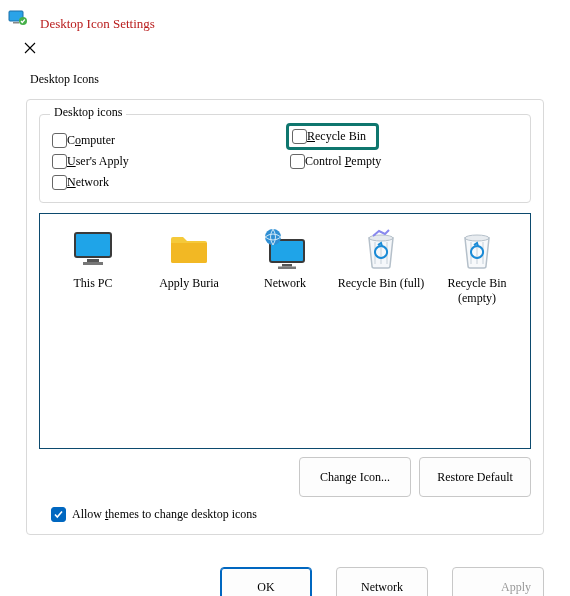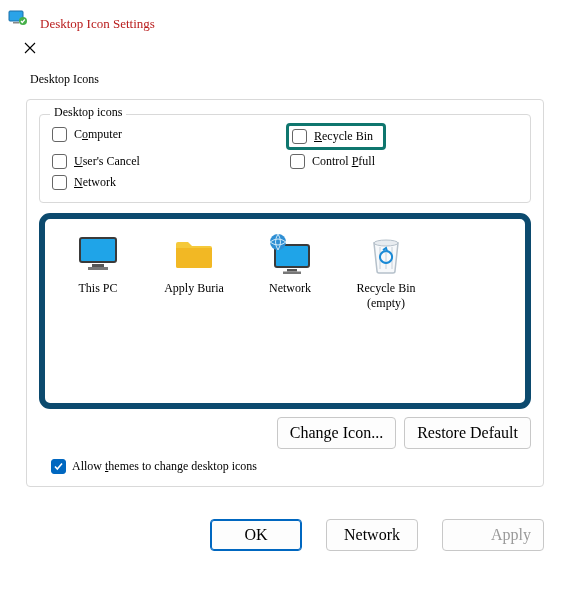--- a/index.html
+++ b/index.html
@@ -71,22 +71,22 @@
     color: #000;
   }
   .checkbox-grid {
     display: grid;
     grid-template-columns: 1fr 1fr;
     gap: 6px 10px;
     margin-top: 4px;
   }
   .chk-row {
     display: flex;
-    align-items: flex-start;
-    gap: 7px;
+    align-items: flex-end;
+    gap: 0;
     font-size: 12px;
   }
   .chkbox {
     width: 15px;
     height: 15px;
     border: 1px solid #666;
     border-radius: 3px;
     background: #fff;
     display: flex;
     align-items: center;
@@ -99,24 +99,24 @@
   }
   .chk-label .ul { text-decoration: underline; }
   .highlight-box {
     border: 3px solid #0f766e;
     border-radius: 4px;
     padding: 3px 10px 3px 3px;
     margin: -4px -6px -4px -4px;
     display: inline-flex;
   }
   .icon-list {
-    border: 6px solid #0c4a6e;
+    border: 1px solid #0c4a6e;
     background: #fff;
-    border-radius: 11px;
-    height: 196px;
+    border-radius: 0;
+    height: 236px;
     margin-top: 10px;
     display: flex;
     gap: 6px;
     padding: 10px 8px;
     align-items: flex-start;
   }
   .icon-item {
     width: 90px;
     text-align: center;
     font-size: 12px;
@@ -131,22 +131,22 @@
   }
   .icon-item .cap { line-height: 1.25; }
   .btn-row {
     display: flex;
     justify-content: flex-end;
     gap: 8px;
     margin-top: 8px;
   }
   .btn {
     min-width: 112px;
-    height: 32px;
-    font-size: 16px;
+    height: 40px;
+    font-size: 12px;
     border: 1px solid #c8c8c8;
     background: #fdfdfd;
     border-radius: 4px;
     display: flex;
     align-items: center;
     justify-content: center;
     padding: 0 12px;
     cursor: default;
   }
   .allow-row {
@@ -208,26 +208,26 @@
             <span class="highlight-box">
               <div class="chk-row">
                 <span class="chkbox"></span>
                 <span class="chk-label"><span></span><span class="ul">R</span><span>ecycle Bin</span></span>
               </div>
             </span>
           </div>
 
           <div class="chk-row">
             <span class="chkbox"></span>
-            <span class="chk-label"><span></span><span class="ul">U</span><span>ser's Cancel</span></span>
+            <span class="chk-label"><span></span><span class="ul">U</span><span>ser's Apply</span></span>
           </div>
 
           <div class="chk-row">
             <span class="chkbox"></span>
-            <span class="chk-label"><span>Control </span><span class="ul">P</span><span>full</span></span>
+            <span class="chk-label"><span>Control </span><span class="ul">P</span><span>empty</span></span>
           </div>
 
           <div class="chk-row">
             <span class="chkbox"></span>
             <span class="chk-label"><span></span><span class="ul">N</span><span>etwork</span></span>
           </div>
         </div>
       </div>
 
       <div class="icon-list">
@@ -261,20 +261,32 @@
               <rect x="8" y="12" width="34" height="22" rx="2" fill="none" stroke="#3a3a3a" stroke-width="2"></rect>
               <rect x="20" y="36" width="10" height="2.5" fill="#555"></rect>
               <rect x="16" y="38.5" width="18" height="2.5" fill="#777"></rect>
               <circle cx="11" cy="9" r="8" fill="#2f8fd4"></circle>
               <path d="M3 9 Q11 3 19 9 M3 9 Q11 15 19 9 M11 1 Q6 9 11 17 M11 1 Q16 9 11 17" stroke="#cfe8f7" stroke-width="1" fill="none"></path>
             </svg>
           </div>
           <div class="cap">Network</div>
         </div>
 
+        <div class="icon-item">
+          <div class="ico-wrap">
+            <svg width="40" height="42" viewBox="0 0 40 42">
+              <path d="M8 10 L32 10 L29 38 Q29 40 27 40 L13 40 Q11 40 11 38 Z" fill="#f5f7fa" stroke="#b5c0ca" stroke-width="1.5"></path>
+              <path d="M14 14 L14 36 M20 14 L20 36 M26 14 L26 36" stroke="#cdd6de" stroke-width="1.2"></path>
+              <ellipse cx="20" cy="10" rx="12" ry="3" fill="#e5e9ee" stroke="#b5c0ca"></ellipse>
+              <path d="M12 8 L18 3 L24 6 L28 2" stroke="#88e" stroke-width="2" fill="none"></path>
+              <path d="M20 18 a6 6 0 1 0 0.1 0 M17 17 l3 -2 l1 3" fill="none" stroke="#1a8ad6" stroke-width="2"></path>
+            </svg>
+          </div>
+          <div class="cap">Recycle Bin (full)</div>
+        </div>
 
         <div class="icon-item">
           <div class="ico-wrap">
             <svg width="40" height="42" viewBox="0 0 40 42">
               <path d="M8 10 L32 10 L29 38 Q29 40 27 40 L13 40 Q11 40 11 38 Z" fill="#f7f9fb" stroke="#b5c0ca" stroke-width="1.5"></path>
               <path d="M14 14 L14 36 M20 14 L20 36 M26 14 L26 36" stroke="#cdd6de" stroke-width="1.2"></path>
               <ellipse cx="20" cy="10" rx="12" ry="3" fill="#e8ecf0" stroke="#b5c0ca"></ellipse>
               <path d="M20 18 a6 6 0 1 0 0.1 0 M17 17 l3 -2 l1 3" fill="none" stroke="#1a8ad6" stroke-width="2"></path>
             </svg>
           </div>

